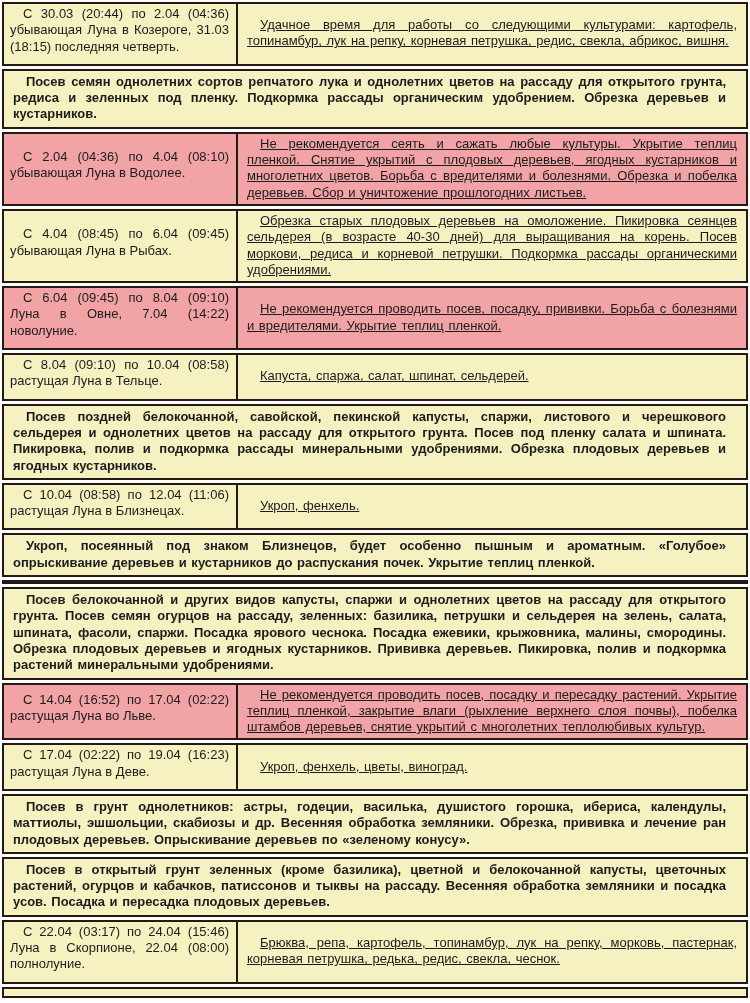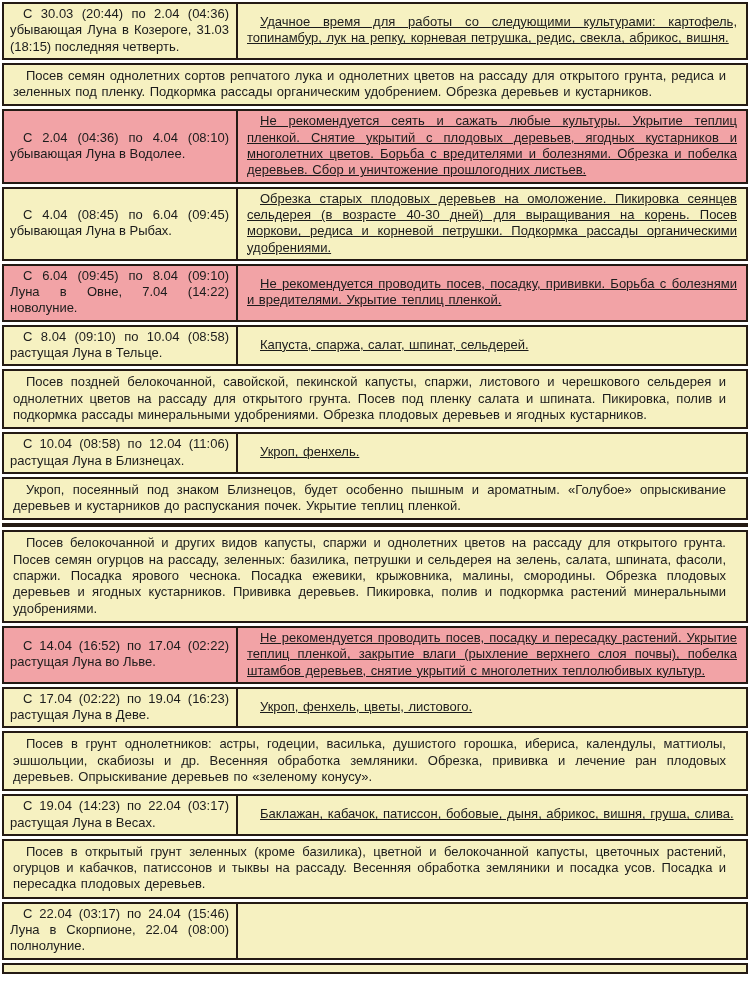--- a/index.html
+++ b/index.html
@@ -31,28 +31,28 @@
   .cell{
     box-sizing:border-box;
     display:flex;
     flex-direction:column;
     justify-content:center;
   }
   .cell.left{
     flex:0 0 234px;
     width:234px;
     border-right:2px solid var(--c-border);
-    padding:2px 7px 3px 6px;
+    padding:2px 7px 9px 6px;
   }
   .cell.right{
     flex:1 1 auto;
     padding:2px 9px 3px 9px;
     text-decoration:underline;
   }
-  .row.full{padding:3px 20px 4px 9px;}
+  .row.full{padding:3px 20px 4px 9px;font-weight:bold;}
   .txt{
     font-size:13px;
     line-height:16.3px;
     text-align:justify;
     text-indent:13px;
     word-spacing:1px;
   }
   .cell.left .txt{word-spacing:0;}
 </style>
 </head>
@@ -139,44 +139,39 @@
     <div class="cell right">
       <div class="txt">Не рекомендуется проводить посев, посадку и пересадку растений. Укрытие теплиц пленкой, закрытие влаги (рыхление верхнего слоя почвы), побелка штамбов деревьев, снятие укрытий с многолетних теплолюбивых культур.</div>
     </div>
   </div>
 
   <div class="row split">
     <div class="cell left">
       <div class="txt">С 17.04 (02:22) по 19.04 (16:23) растущая Луна в Деве.</div>
     </div>
     <div class="cell right">
-      <div class="txt">Укроп, фенхель, цветы, листового.</div>
+      <div class="txt">Укроп, фенхель, цветы, виноград.</div>
     </div>
   </div>
 
   <div class="row full">
     <div class="txt">Посев в грунт однолетников: астры, годеции, василька, душистого горошка, ибериса, календулы, маттиолы, эшшольции, скабиозы и др. Весенняя обработка земляники. Обрезка, прививка и лечение ран плодовых деревьев. Опрыскивание деревьев по «зеленому конусу».</div>
   </div>
 
-  <div class="row split">
-    <div class="cell left">
-      <div class="txt">С 19.04 (14:23) по 22.04 (03:17) растущая Луна в Весах.</div>
-    </div>
-    <div class="cell right">
-      <div class="txt">Баклажан, кабачок, патиссон, бобовые, дыня, абрикос, вишня, груша, слива.</div>
-    </div>
-  </div>
 
   <div class="row full">
     <div class="txt">Посев в открытый грунт зеленных (кроме базилика), цветной и белокочанной капусты, цветочных растений, огурцов и кабачков, патиссонов и тыквы на рассаду. Весенняя обработка земляники и посадка усов. Посадка и пересадка плодовых деревьев.</div>
   </div>
 
   <div class="row split">
     <div class="cell left">
       <div class="txt">С 22.04 (03:17) по 24.04 (15:46) Луна в Скорпионе, 22.04 (08:00) полнолуние.</div>
+    </div>
+    <div class="cell right">
+      <div class="txt">Брюква, репа, картофель, топинамбур, лук на репку, морковь, пастернак, корневая петрушка, редька, редис, свекла, чеснок.</div>
     </div>
   </div>
 
   <div class="row full">
     
   </div>
 
 </div>
 
 </body></html>

